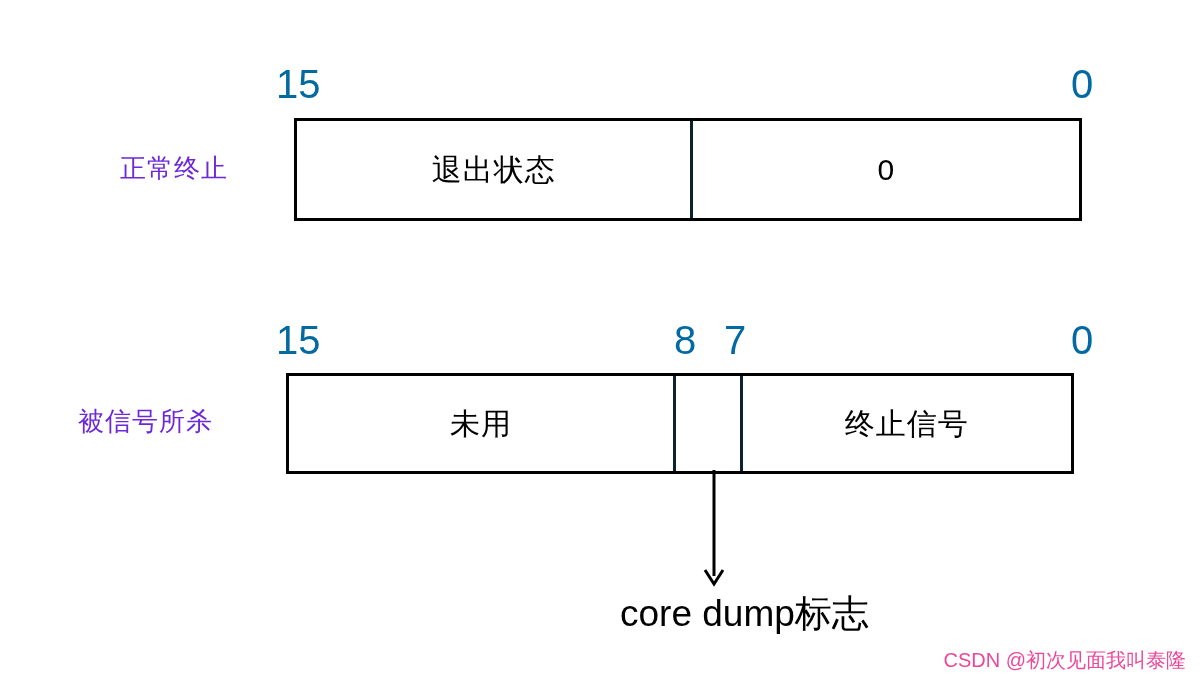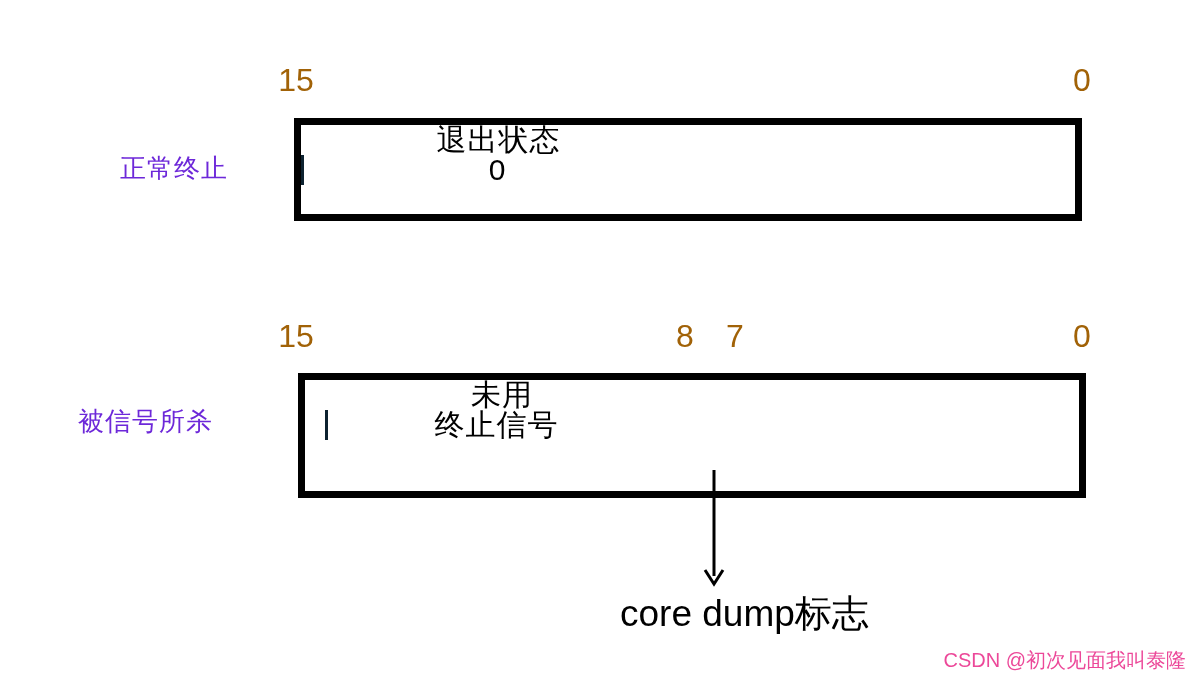--- a/index.html
+++ b/index.html
@@ -19,24 +19,23 @@
     position: absolute;
     left: 0; top: 0;
     width: 1200px;
     height: 682px;
   }
 
   
   .bitbox {
     position: absolute;
     box-sizing: border-box;
-    border: 7px solid #000000;
+    border: 3px solid #000000;
     background: #ffffff;
     display: flex;
-    flex-direction: column;
   }
   .cell {
     box-sizing: border-box;
     display: flex;
     align-items: center;
     justify-content: center;
     font-size: 30px;
     line-height: 1;
     color: #000000;
     white-space: nowrap;
@@ -45,43 +44,43 @@
   .cell + .cell {
     border-left: 3px solid #0d2230;
   }
 
   
   #box-normal { left: 294px; top: 118px; width: 788px; height: 103px; }
   #box-normal .c1 { width: 395px; }
   #box-normal .c2 { width: 390px; }
 
   
-  #box-signal { left: 298px; top: 373px; width: 788px; height: 125px; }
+  #box-signal { left: 286px; top: 373px; width: 788px; height: 101px; }
   #box-signal .c1 { width: 394px; }
   #box-signal .c2 { width: 48px; }
   #box-signal .c3 { width: 340px; margin-left: 20px; }
 
   
   .row-label {
     position: absolute;
     font-size: 26px;
     line-height: 1;
     color: #6d28d9;
     white-space: nowrap;
     letter-spacing: 1px;
   }
   #label-normal { left: 120px; top: 155px; }
   #label-signal { left: 78px; top: 409px; font-family: Liberation Serif, serif; }
 
   
   .bit-label {
     position: absolute;
-    font-size: 32px;
+    font-size: 40px;
     line-height: 1;
-    color: #a16207;
+    color: #0369a1;
     text-align: center;
     width: 40px;
     white-space: nowrap;
   }
 
   
   #bit-n-15 { left: 276px; top: 64px; }
   #bit-n-0  { left: 1062px; top: 64px; }
 
   

